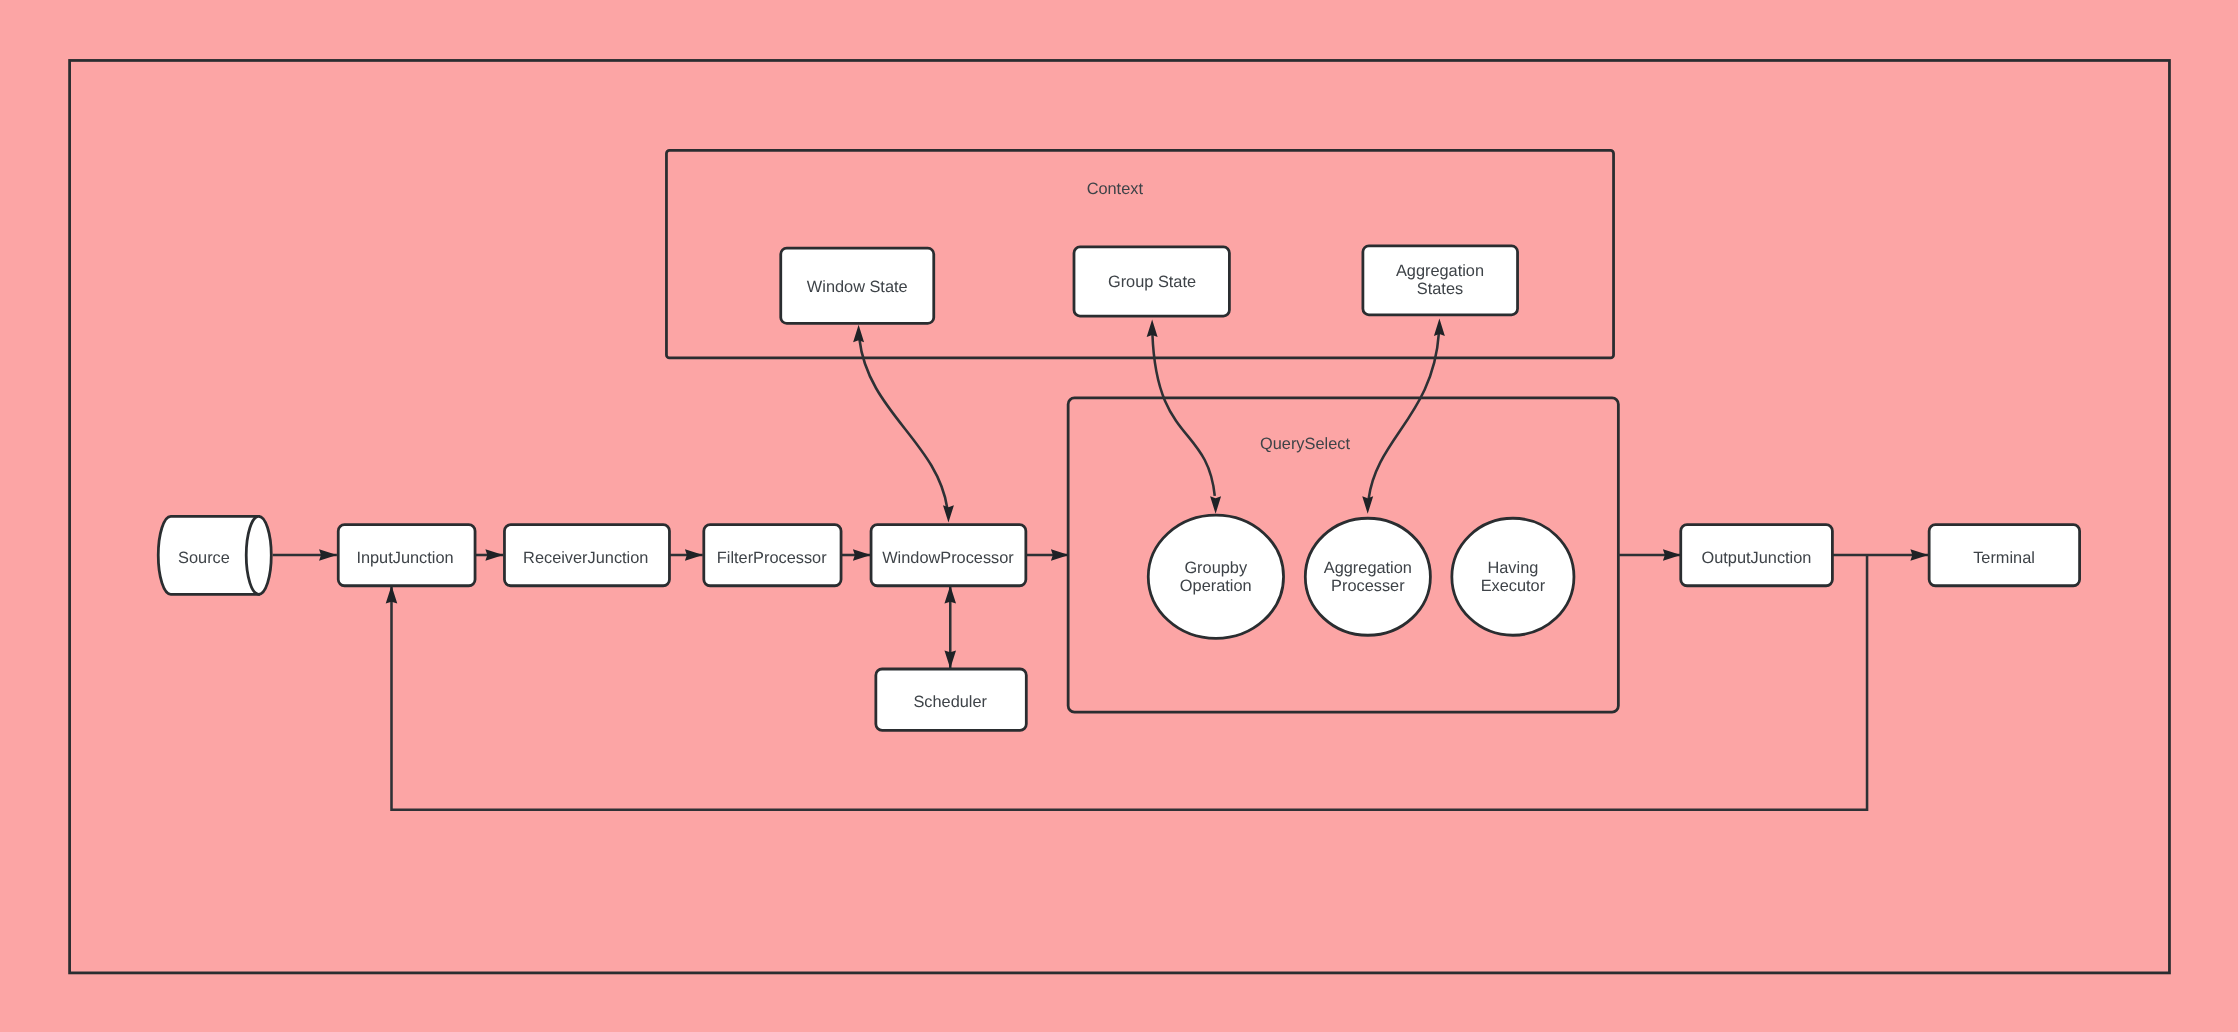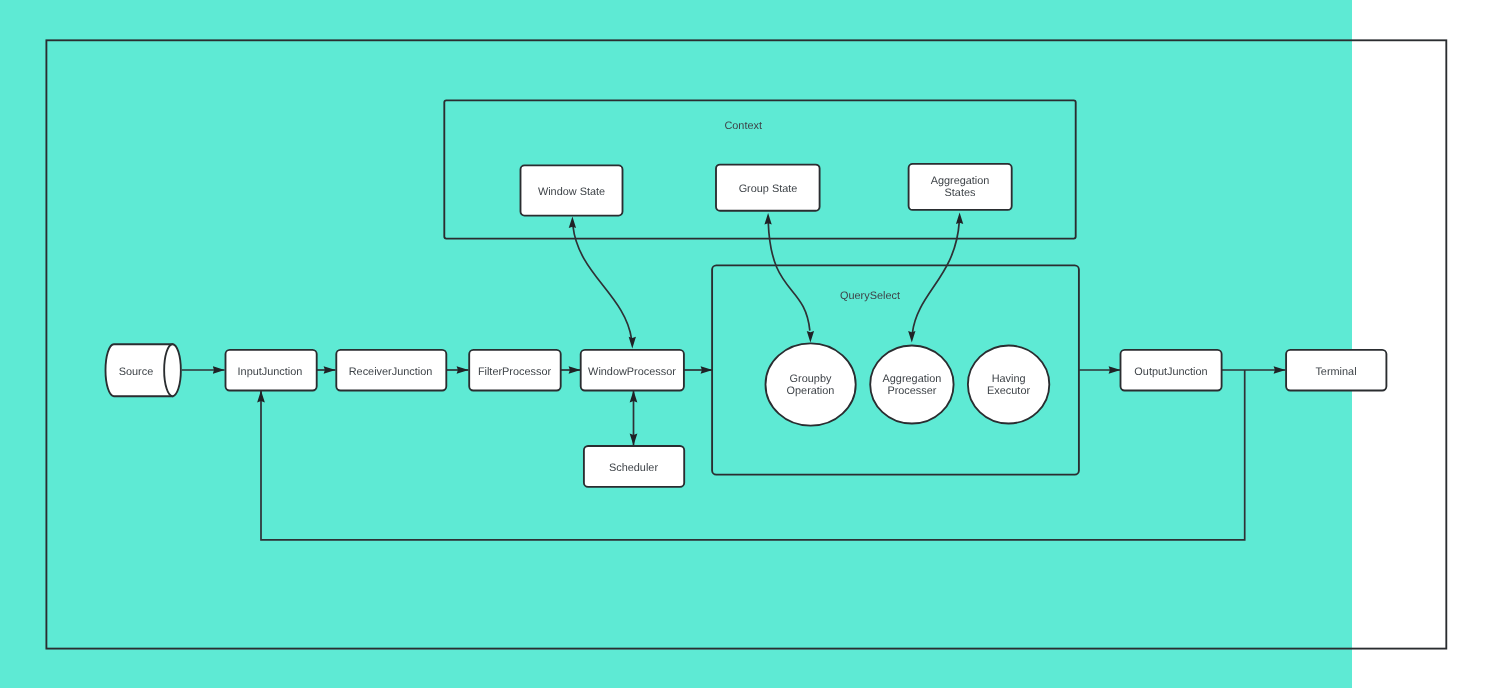--- a/index.html
+++ b/index.html
@@ -1,19 +1,19 @@
 <!DOCTYPE html>
 <html><head>
 <meta charset="utf-8">
 <title>Stream Query Pipeline Diagram</title>
 <style>
   html,body{margin:0;padding:0;background:#ffffff;}
   body{width:1492px;height:688px;overflow:hidden;-webkit-font-smoothing:antialiased;-moz-osx-font-smoothing:grayscale;text-rendering:geometricPrecision;font-kerning:normal;
        font-family:"Liberation Sans",sans-serif;}
-  #canvas{position:relative;width:1352px;height:688px;background:#5eead4;}
+  #canvas{position:relative;width:1492px;height:688px;background:#fca5a5;}
   svg#diagram{display:block;position:absolute;left:0;top:0;shape-rendering:geometricPrecision;text-rendering:geometricPrecision;}
   .shape{fill:#ffffff;stroke:#2a2d30;stroke-width:1.85;}
   .frame{fill:none;stroke:#2a2d30;stroke-width:1.85;}
   .grp{fill:none;stroke:#2a2d30;stroke-width:1.85;}
   .ahead{fill:#1f2226;stroke:none;}
   .conn{fill:none;stroke:#2e3135;stroke-width:1.7;stroke-linecap:butt;}
   .lbl{font-family:"Liberation Sans",sans-serif;font-size:10.9px;
        fill:#3e4348;text-anchor:middle;-webkit-font-smoothing:antialiased;}
   .grplbl{font-family:"Liberation Sans",sans-serif;font-size:10.9px;
        fill:#3e4348;text-anchor:middle;-webkit-font-smoothing:antialiased;}

